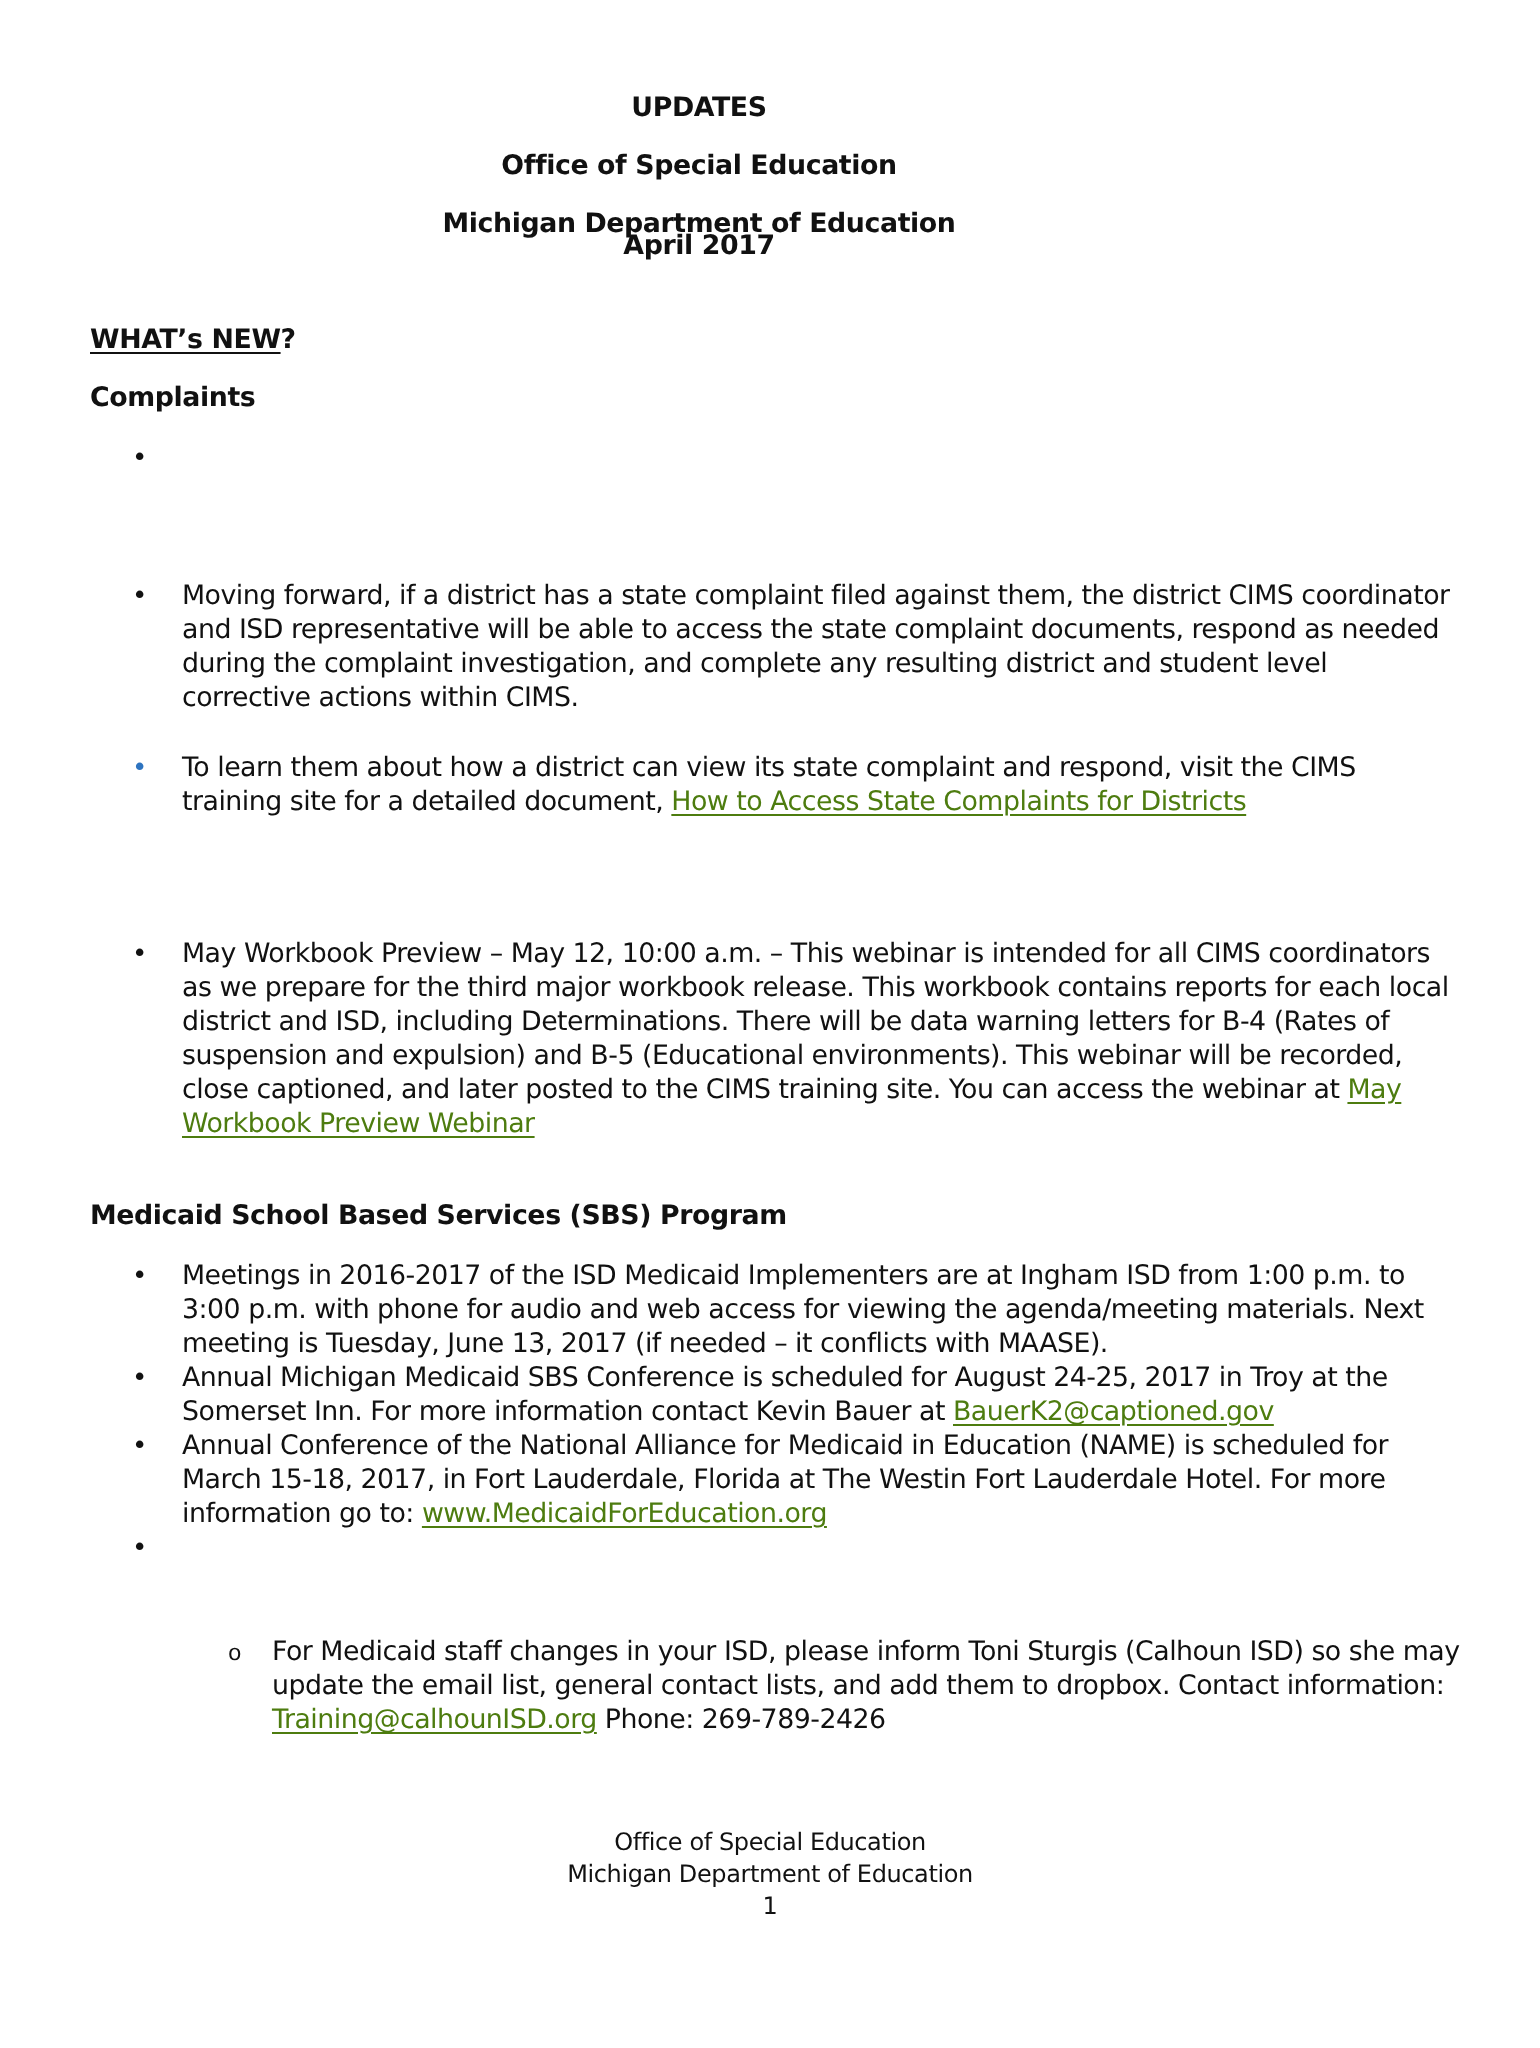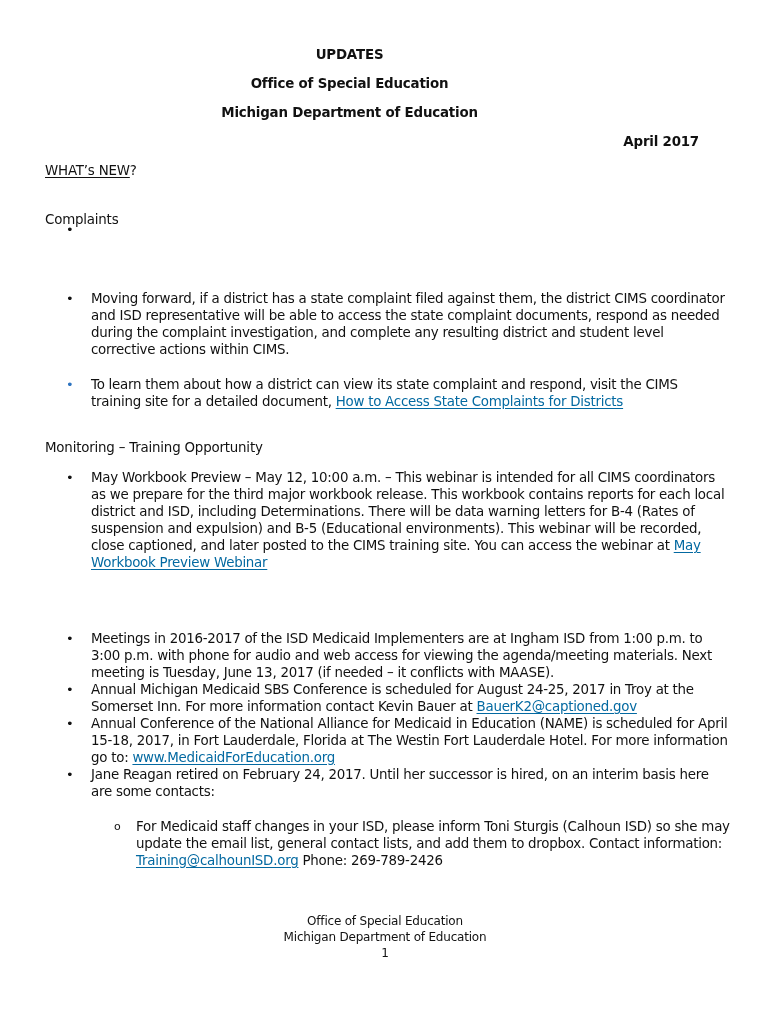--- a/index.html
+++ b/index.html
@@ -6,98 +6,97 @@
   body {
     width: 770px; height: 1024px; position: relative; overflow: hidden;
     font-family: "DejaVu Sans", sans-serif; color: #111111;
   }
   .page { position: absolute; left: 0; top: 0; width: 770px; height: 1024px; }
   .center-title {
     position: absolute; left: 0; width: 699px; text-align: center;
     font-weight: bold; font-size: 13.4px; letter-spacing: -0.2px;
   }
   .heading {
-    position: absolute; left: 45px; font-weight: normal; font-size: 13.4px; letter-spacing: -0.2px;
+    position: absolute; left: 45px; font-weight: bold; font-size: 13.4px; letter-spacing: -0.2px;
   }
   .heading u { text-decoration: underline; text-underline-offset: 2px; }
   .bullet-block {
     position: absolute; left: 66px; width: 665px;
     font-size: 13.4px; line-height: 17px; letter-spacing: -0.25px;
   }
   .bullet-item { position: relative; padding-left: 25px; }
   .bullet-dot {
     position: absolute; left: 0; top: 0; width: 12px; text-align: left; font-size: 13px;
   }
   .bullet-dot.blue { color: #2e74c0; }
   .sub-item { position: relative; padding-left: 70px; }
   .sub-dot { position: absolute; left: 48px; top: 0; font-size: 11px; }
-  a.link { color: #0369a1; text-decoration: underline; text-underline-offset: 2px; }
+  a.link { color: #4d7c0f; text-decoration: underline; text-underline-offset: 2px; }
   .footer {
     position: absolute; left: 0; width: 770px; top: 913px; text-align: center;
     font-size: 12px; line-height: 16px; letter-spacing: -0.2px;
   }
 </style>
 </head>
 <body>
 
 <div class="page">
 
   <div class="center-title" style="top:47px;">UPDATES</div>
   <div class="center-title" style="top:76px;">Office of Special Education</div>
   <div class="center-title" style="top:105px;">Michigan Department of Education</div>
-  <div class="center-title" style="top:134px;text-align:right;">April 2017</div>
+  <div class="center-title" style="top:116px;">April 2017</div>
 
   <div class="heading" style="top:163px;"><u>WHAT’s NEW</u><span>?</span></div>
 
-  <div class="heading" style="top:192px;margin-top:20px;">Complaints</div>
+  <div class="heading" style="top:192px;">Complaints</div>
 
   <div class="bullet-block" style="top:221px;">
     <div class="bullet-item">
       <span class="bullet-dot">•</span>
     </div>
   </div>
   <div class="bullet-block" style="top:290px;">
     <div class="bullet-item">
       <span class="bullet-dot">•</span>
       <span>Moving forward, if a district has a state complaint filed against them, the district CIMS coordinator and ISD representative will be able to access the state complaint documents, respond as needed during the complaint investigation, and complete any resulting district and student level corrective actions within CIMS.</span>
     </div>
   </div>
   <div class="bullet-block" style="top:376px;">
     <div class="bullet-item">
       <span class="bullet-dot blue">•</span>
       <span>To learn them about how a district can view its state complaint and respond, visit the CIMS training site for a detailed document, </span><a class="link" href="#">How to Access State Complaints for Districts</a>
     </div>
   </div>
 
-  <div class="heading" style="top:440px;">Monitoring – Training Opportunity</div>
 
   <div class="bullet-block" style="top:469px;">
     <div class="bullet-item">
       <span class="bullet-dot">•</span>
       <span>May Workbook Preview – May 12, 10:00 a.m. – This webinar is intended for all CIMS coordinators as we prepare for the third major workbook release. This workbook contains reports for each local district and ISD, including Determinations. There will be data warning letters for B-4 (Rates of suspension and expulsion) and B-5 (Educational environments). This webinar will be recorded, close captioned, and later posted to the CIMS training site. You can access the webinar at </span><a class="link" href="#">May Workbook Preview Webinar</a>
     </div>
   </div>
 
+  <div class="heading" style="top:601px;">Medicaid School Based Services (SBS) Program</div>
 
   <div class="bullet-block" style="top:630px;">
     <div class="bullet-item">
       <span class="bullet-dot">•</span>
       <span>Meetings in 2016-2017 of the ISD Medicaid Implementers are at Ingham ISD from 1:00 p.m. to 3:00 p.m. with phone for audio and web access for viewing the agenda/meeting materials. Next meeting is Tuesday, June 13, 2017 (if needed – it conflicts with MAASE).</span>
     </div>
     <div class="bullet-item">
       <span class="bullet-dot">•</span>
       <span>Annual Michigan Medicaid SBS Conference is scheduled for August 24-25, 2017 in Troy at the Somerset Inn. For more information contact Kevin Bauer at </span><a class="link" href="#">BauerK2@captioned.gov</a>
     </div>
     <div class="bullet-item">
       <span class="bullet-dot">•</span>
-      <span>Annual Conference of the National Alliance for Medicaid in Education (NAME) is scheduled for April 15-18, 2017, in Fort Lauderdale, Florida at The Westin Fort Lauderdale Hotel. For more information go to: </span><a class="link" href="#">www.MedicaidForEducation.org</a>
+      <span>Annual Conference of the National Alliance for Medicaid in Education (NAME) is scheduled for March 15-18, 2017, in Fort Lauderdale, Florida at The Westin Fort Lauderdale Hotel. For more information go to: </span><a class="link" href="#">www.MedicaidForEducation.org</a>
     </div>
     <div class="bullet-item">
       <span class="bullet-dot">•</span>
-      <span>Jane Reagan retired on February 24, 2017. Until her successor is hired, on an interim basis here are some contacts:</span>
     </div>
   </div>
 
   <div class="bullet-block" style="top:818px; left:66px; width:670px;">
     <div class="sub-item">
       <span class="sub-dot">o</span>
       <span>For Medicaid staff changes in your ISD, please inform Toni Sturgis (Calhoun ISD) so she may update the email list, general contact lists, and add them to dropbox. Contact information: </span><a class="link" href="#">Training@calhounISD.org</a><span> Phone: 269-789-2426</span>
     </div>
   </div>
 

